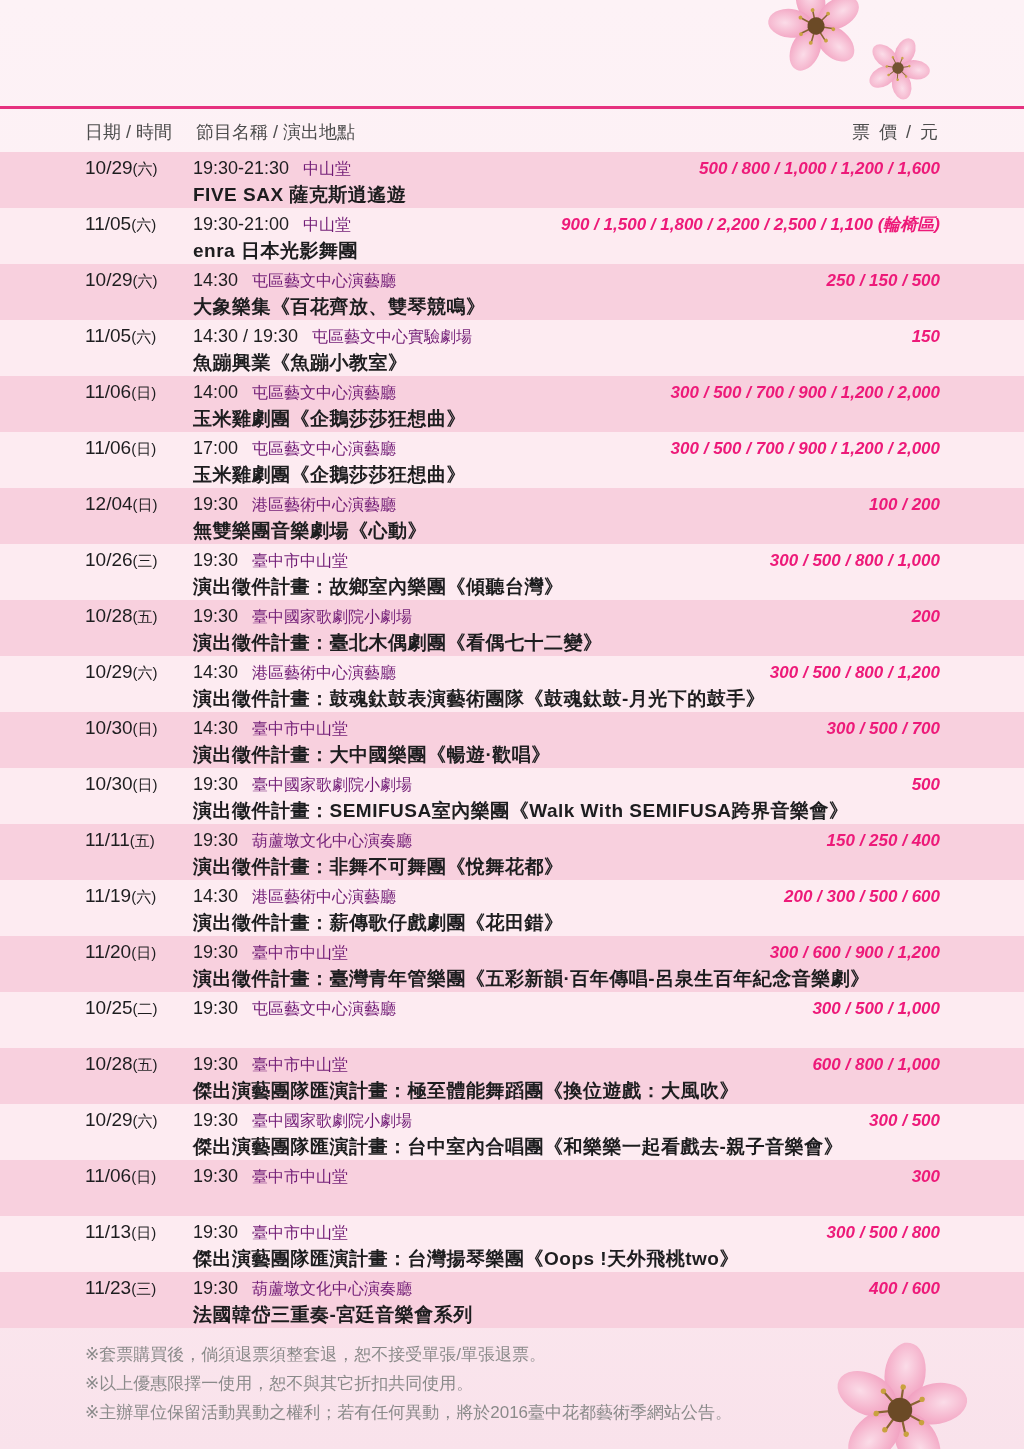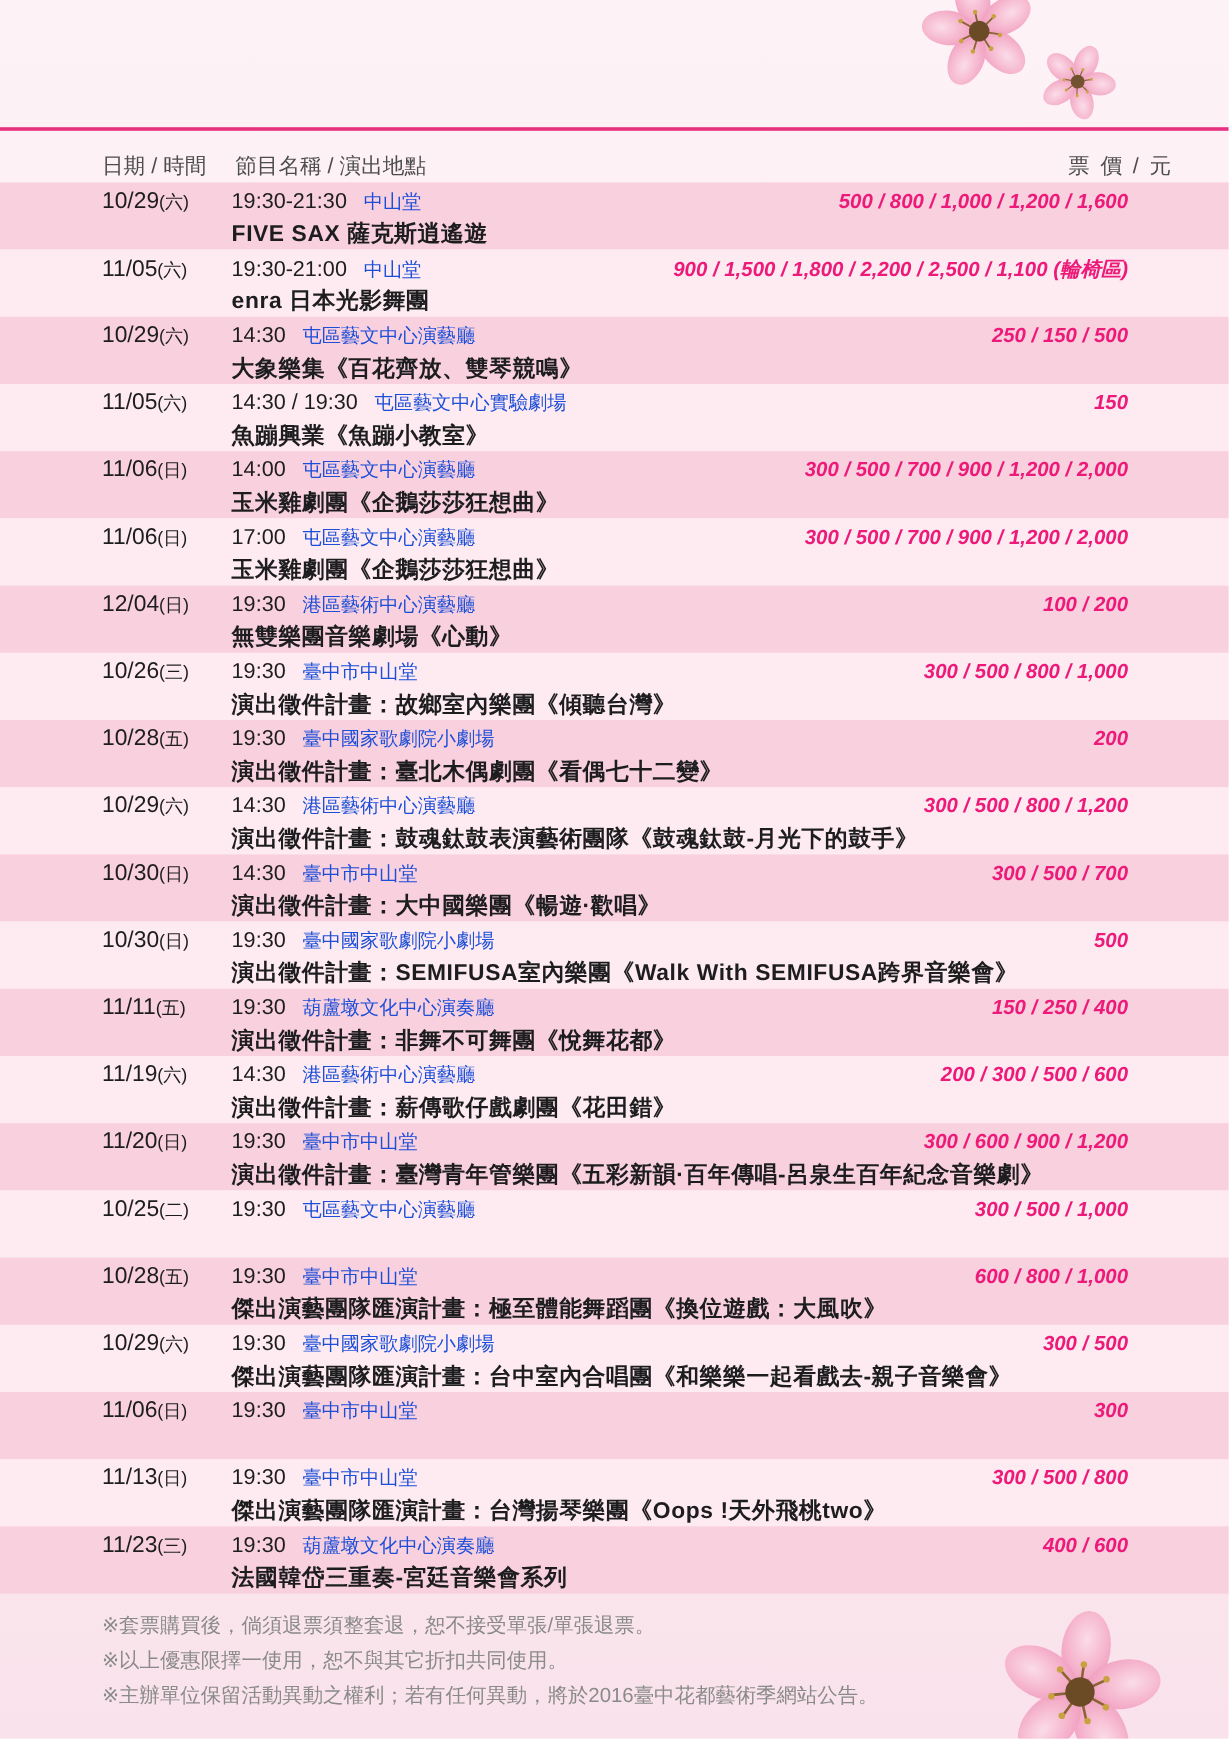--- a/index.html
+++ b/index.html
@@ -13,35 +13,35 @@
     position:absolute; left:76px; top:24px;
     font-size:56px; font-weight:400; letter-spacing:4px;
     color:#e6317f;
   }
   .title-rule {
     position:absolute; left:0; top:106px; width:1024px; height:3px;
     background:#e6317f;
   }
   .col-header {
     position:absolute; left:0; top:114px; width:1024px; height:36px;
-    display:flex; align-items:flex-end;
+    display:flex; align-items:center;
     color:#4d4d4d; font-size:18px;
   }
   .col-header .c-date { margin-left:85px; }
   .col-header .c-prog { margin-left:24px; }
-  .col-header .c-price { margin-left:auto; margin-right:46px; letter-spacing:2px; }
+  .col-header .c-price { margin-left:auto; margin-right:84px; letter-spacing:2px; }
   
   .table { position:absolute; left:0; top:152px; width:1024px; }
   .row { width:1024px; height:56px; padding:5px 84px 16px 85px; background:#fdebf1; }
   .row.dark { background:#f8d0de; }
   .line1 { display:flex; align-items:baseline; height:25px; }
   .date { width:108px; font-size:19px; color:#1d1d1f; white-space:nowrap; }
   .date .dow { font-size:15px; }
   .time { font-size:18px; color:#1d1d1f; white-space:nowrap; }
-  .venue { margin-left:14px; font-size:16px; color:#1d4ed8; white-space:nowrap; }
+  .venue { margin-left:14px; font-size:16px; color:#701a75; white-space:nowrap; }
   .price {
     margin-left:auto; font-size:17px; font-weight:bold; font-style:italic;
     color:#ed1a79; white-space:nowrap;
   }
   .line2 { padding-left:108px; height:26px; display:flex; align-items:flex-start; }
   .pname { font-size:19px; font-weight:bold; color:#1d1d1f; white-space:nowrap; letter-spacing:0.5px; }
   
   .notes { position:absolute; left:85px; top:1340px; color:#8a8a8a; font-size:17px; }
   .notes .note { line-height:29px; }
   

